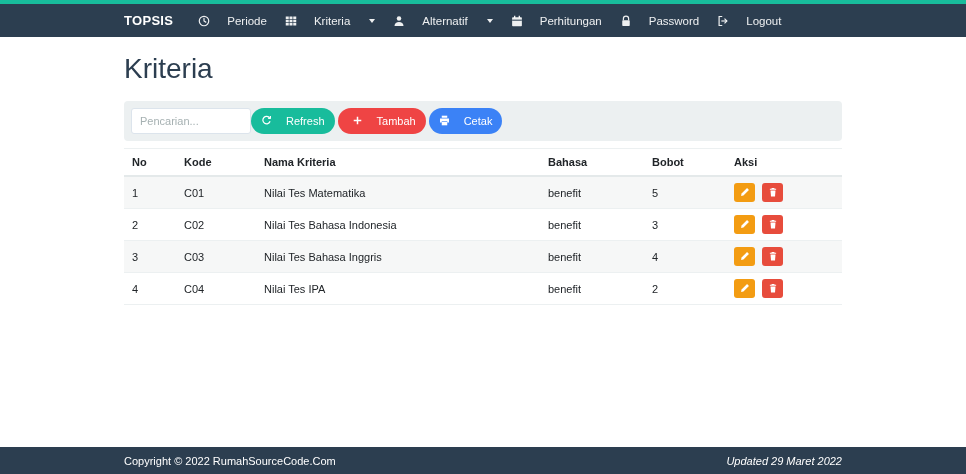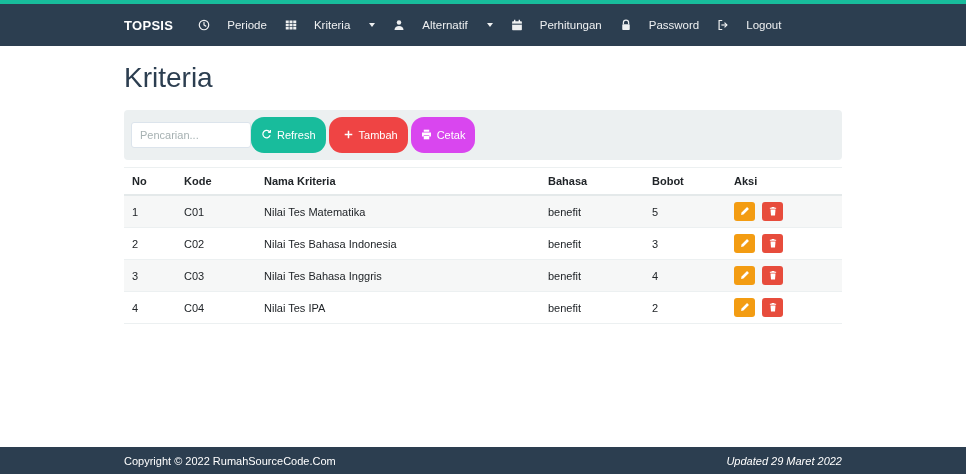--- a/index.html
+++ b/index.html
@@ -6,21 +6,21 @@
   html, body { width: 966px; height: 474px; }
   body {
     font-family: "Liberation Sans", sans-serif;
     background: #ffffff;
     position: relative;
     overflow: hidden;
   }
   .top-strip { height: 4px; background: #18BC9C; }
   .navbar {
     background: #2C3E50;
-    height: 42px;
+    height: 33px;
     display: flex;
     align-items: center;
     padding-left: 124px;
     color: #fff;
   }
   .brand {
     font-weight: bold;
     font-size: 13px;
     letter-spacing: .3px;
     margin-right: 16px;
@@ -67,36 +67,36 @@
     border-radius: 3px;
     padding: 0 8px;
     font-size: 11px;
     color: #2C3E50;
     font-family: "Liberation Sans", sans-serif;
     margin-right: 0;
     background: #fff;
   }
   .search-input::placeholder { color: #a6b1b2; }
   .btn {
-    height: 36px;
+    height: 26px;
     border: none;
     border-radius: 13px;
     color: #fff;
     font-size: 11px;
     font-family: "Liberation Sans", sans-serif;
     padding: 0 10px;
     display: inline-flex;
     align-items: center;
-    gap: 5px;
+    gap: 14px;
     margin-right: 3px;
     cursor: pointer;
   }
   .btn-refresh { background: #18BC9C; }
   .btn-tambah  { background: #ef4444; padding-left: 14px; }
-  .btn-cetak   { background: #d946ef; }
+  .btn-cetak   { background: #3b82f6; }
   table {
     width: 100%;
     border-collapse: collapse;
     font-size: 11px;
     color: #212529;
     margin-top: 7px;
   }
   thead th {
     text-align: left;
     font-weight: bold;

